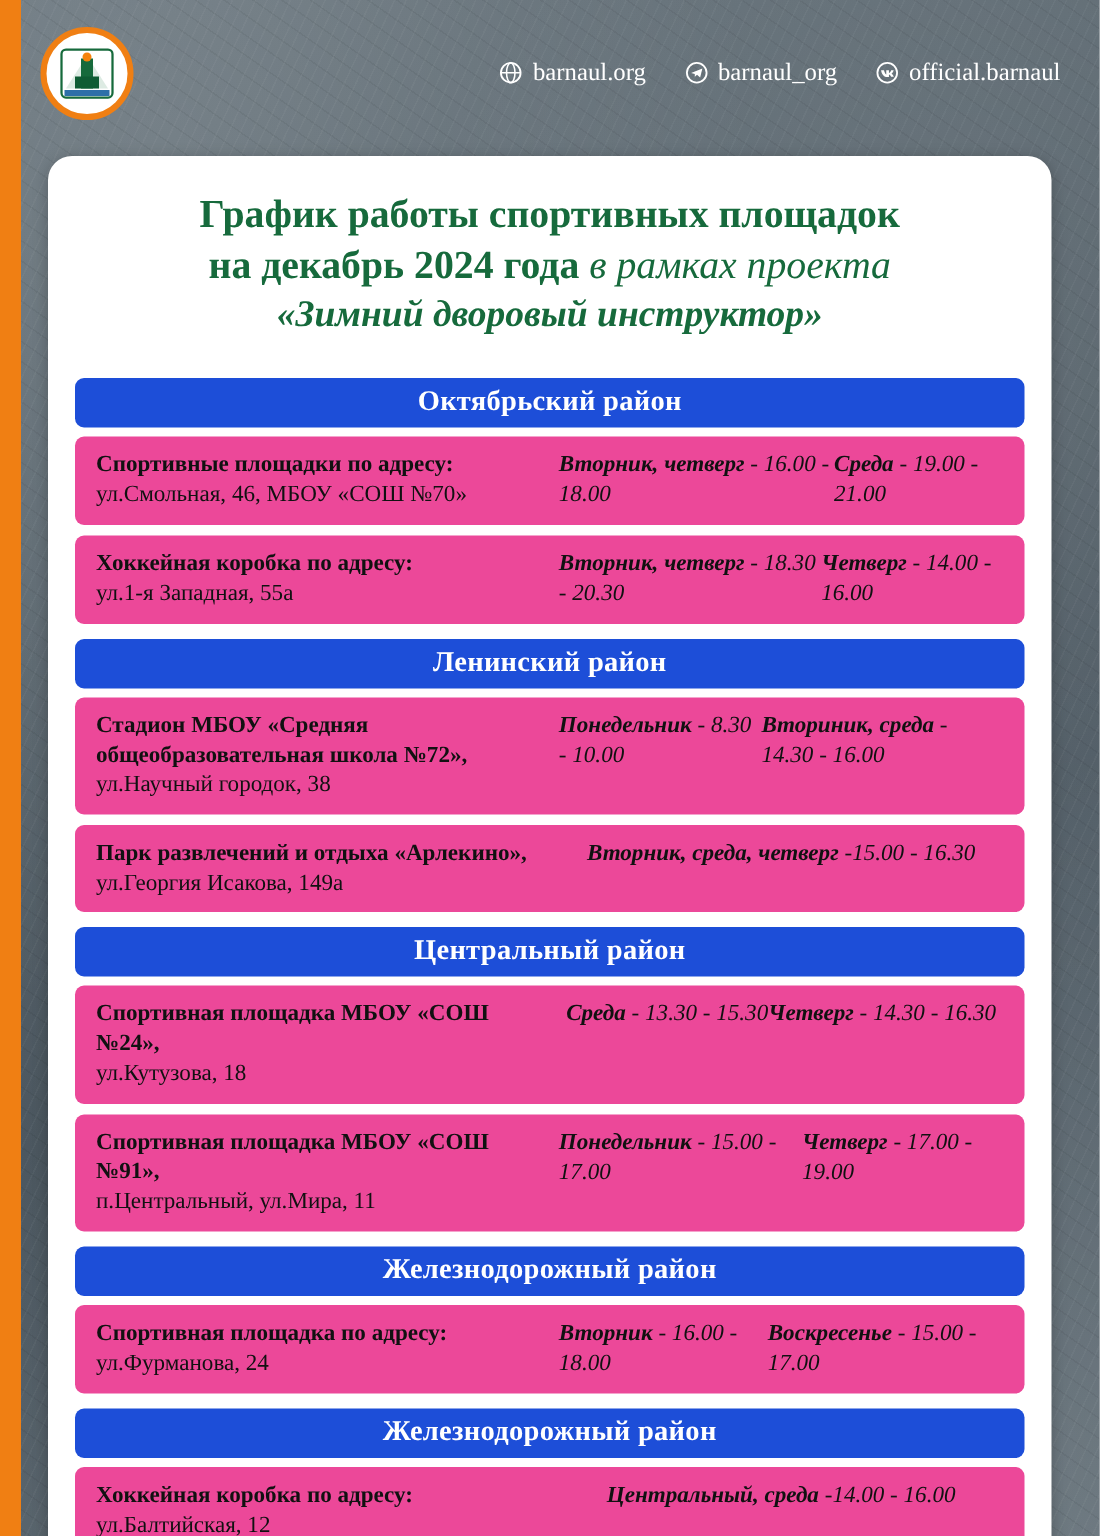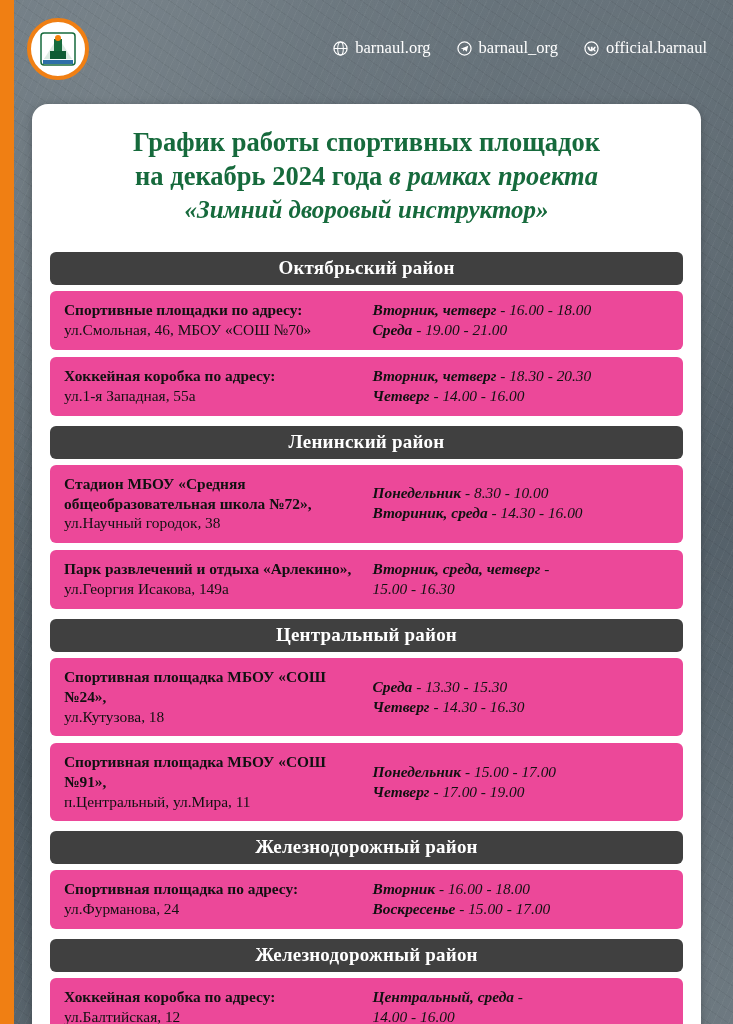--- a/index.html
+++ b/index.html
@@ -115,36 +115,36 @@
     padding: 22px 30px 8px 30px;
   }
   .title-line {
     color: #166a3c;
     font-weight: bold;
     font-size: 26.5px;
     line-height: 1.28;
   }
   .title-italic {
     font-style: italic;
-    font-weight: bold;
+    font-weight: normal;
     color: #166a3c;
   }
   .title-line2 {
     color: #166a3c;
     font-weight: bold;
     font-style: italic;
     font-size: 25px;
     line-height: 1.28;
   }
 
   .sections {
     padding: 8px 18px 0 18px;
   }
   .district-bar {
-    background: #404040;
+    background: #1d4ed8;
     color: #ffffff;
     font-weight: bold;
     font-size: 19px;
     text-align: center;
     border-radius: 6px;
     padding: 5px 0 6px 0;
     margin: 10px 0 6px 0;
     letter-spacing: 0.2px;
   }
   .row {
@@ -166,21 +166,21 @@
   }
   .row .place b { font-weight: bold; }
   .row .time {
     width: 49%;
     box-sizing: border-box;
     font-size: 15.4px;
     line-height: 1.3;
     color: #111111;
     font-style: italic;
     display: flex;
-    flex-direction: column;
+    flex-direction: row;
     justify-content: center;
   }
   .row .time .day { font-weight: bold; font-style: italic; }
 </style>
 </head>
 <body>
 
 <div class="bg"></div>
 <div class="left-stripe"></div>
 

